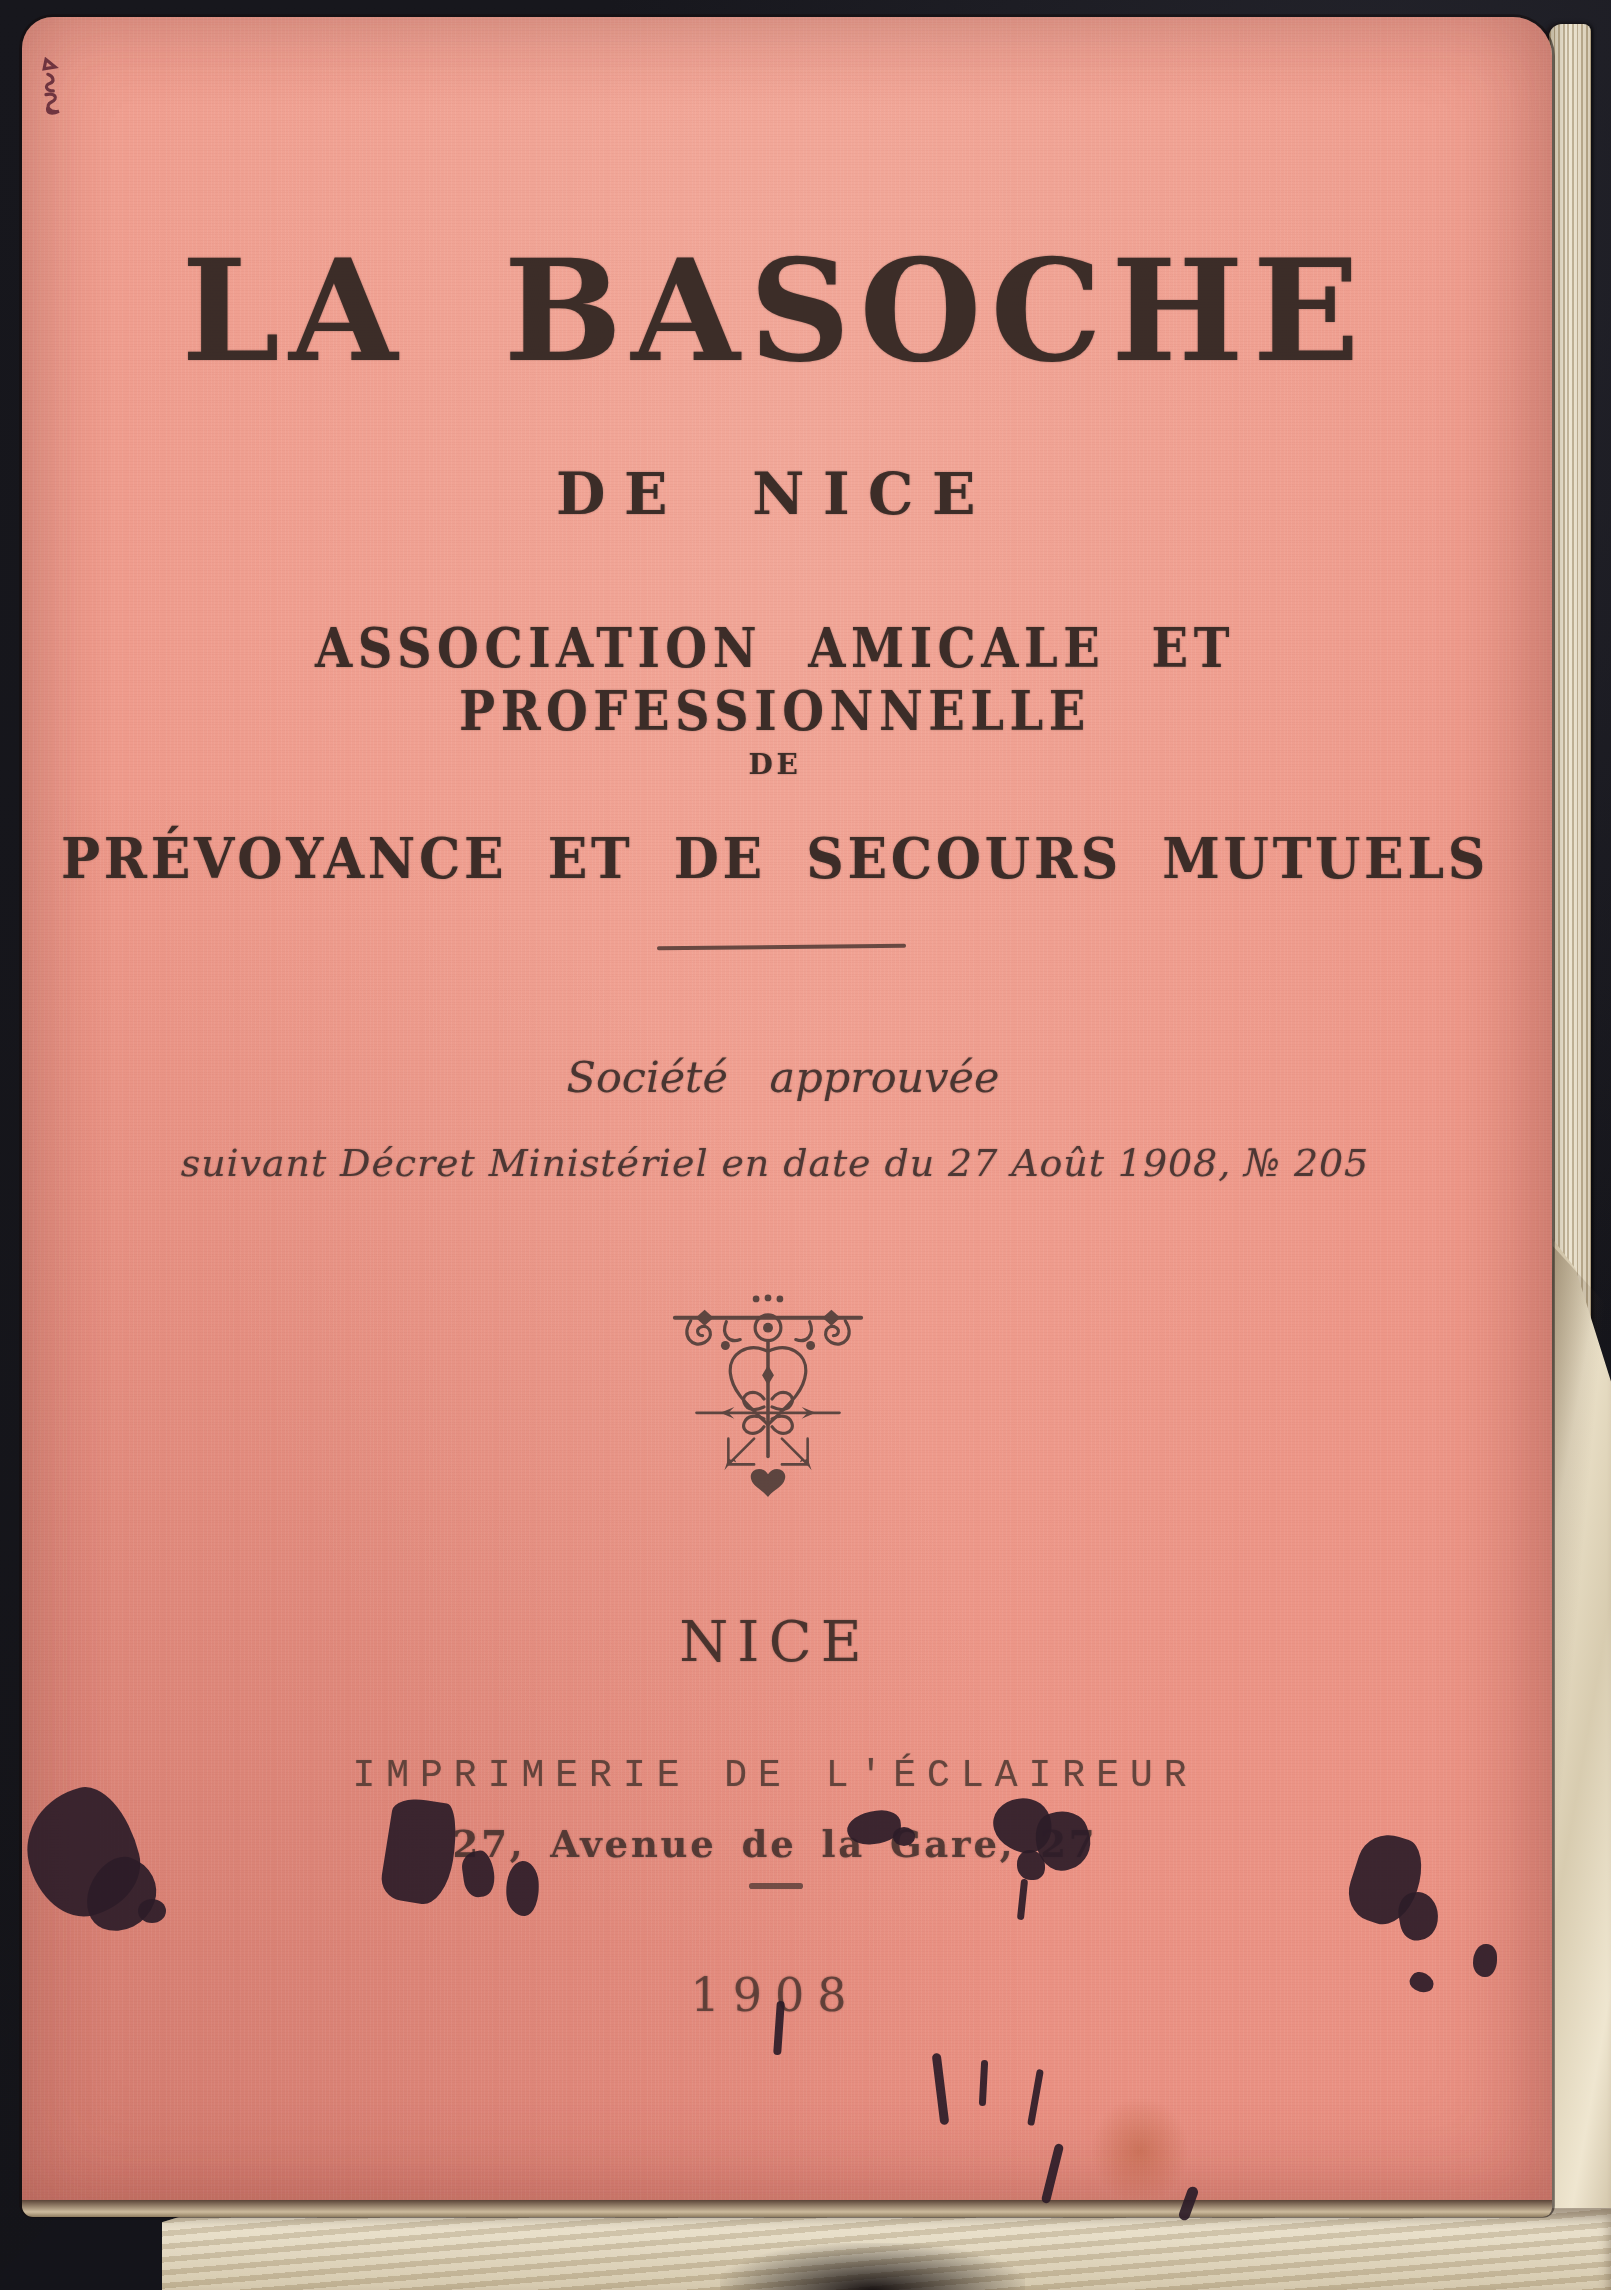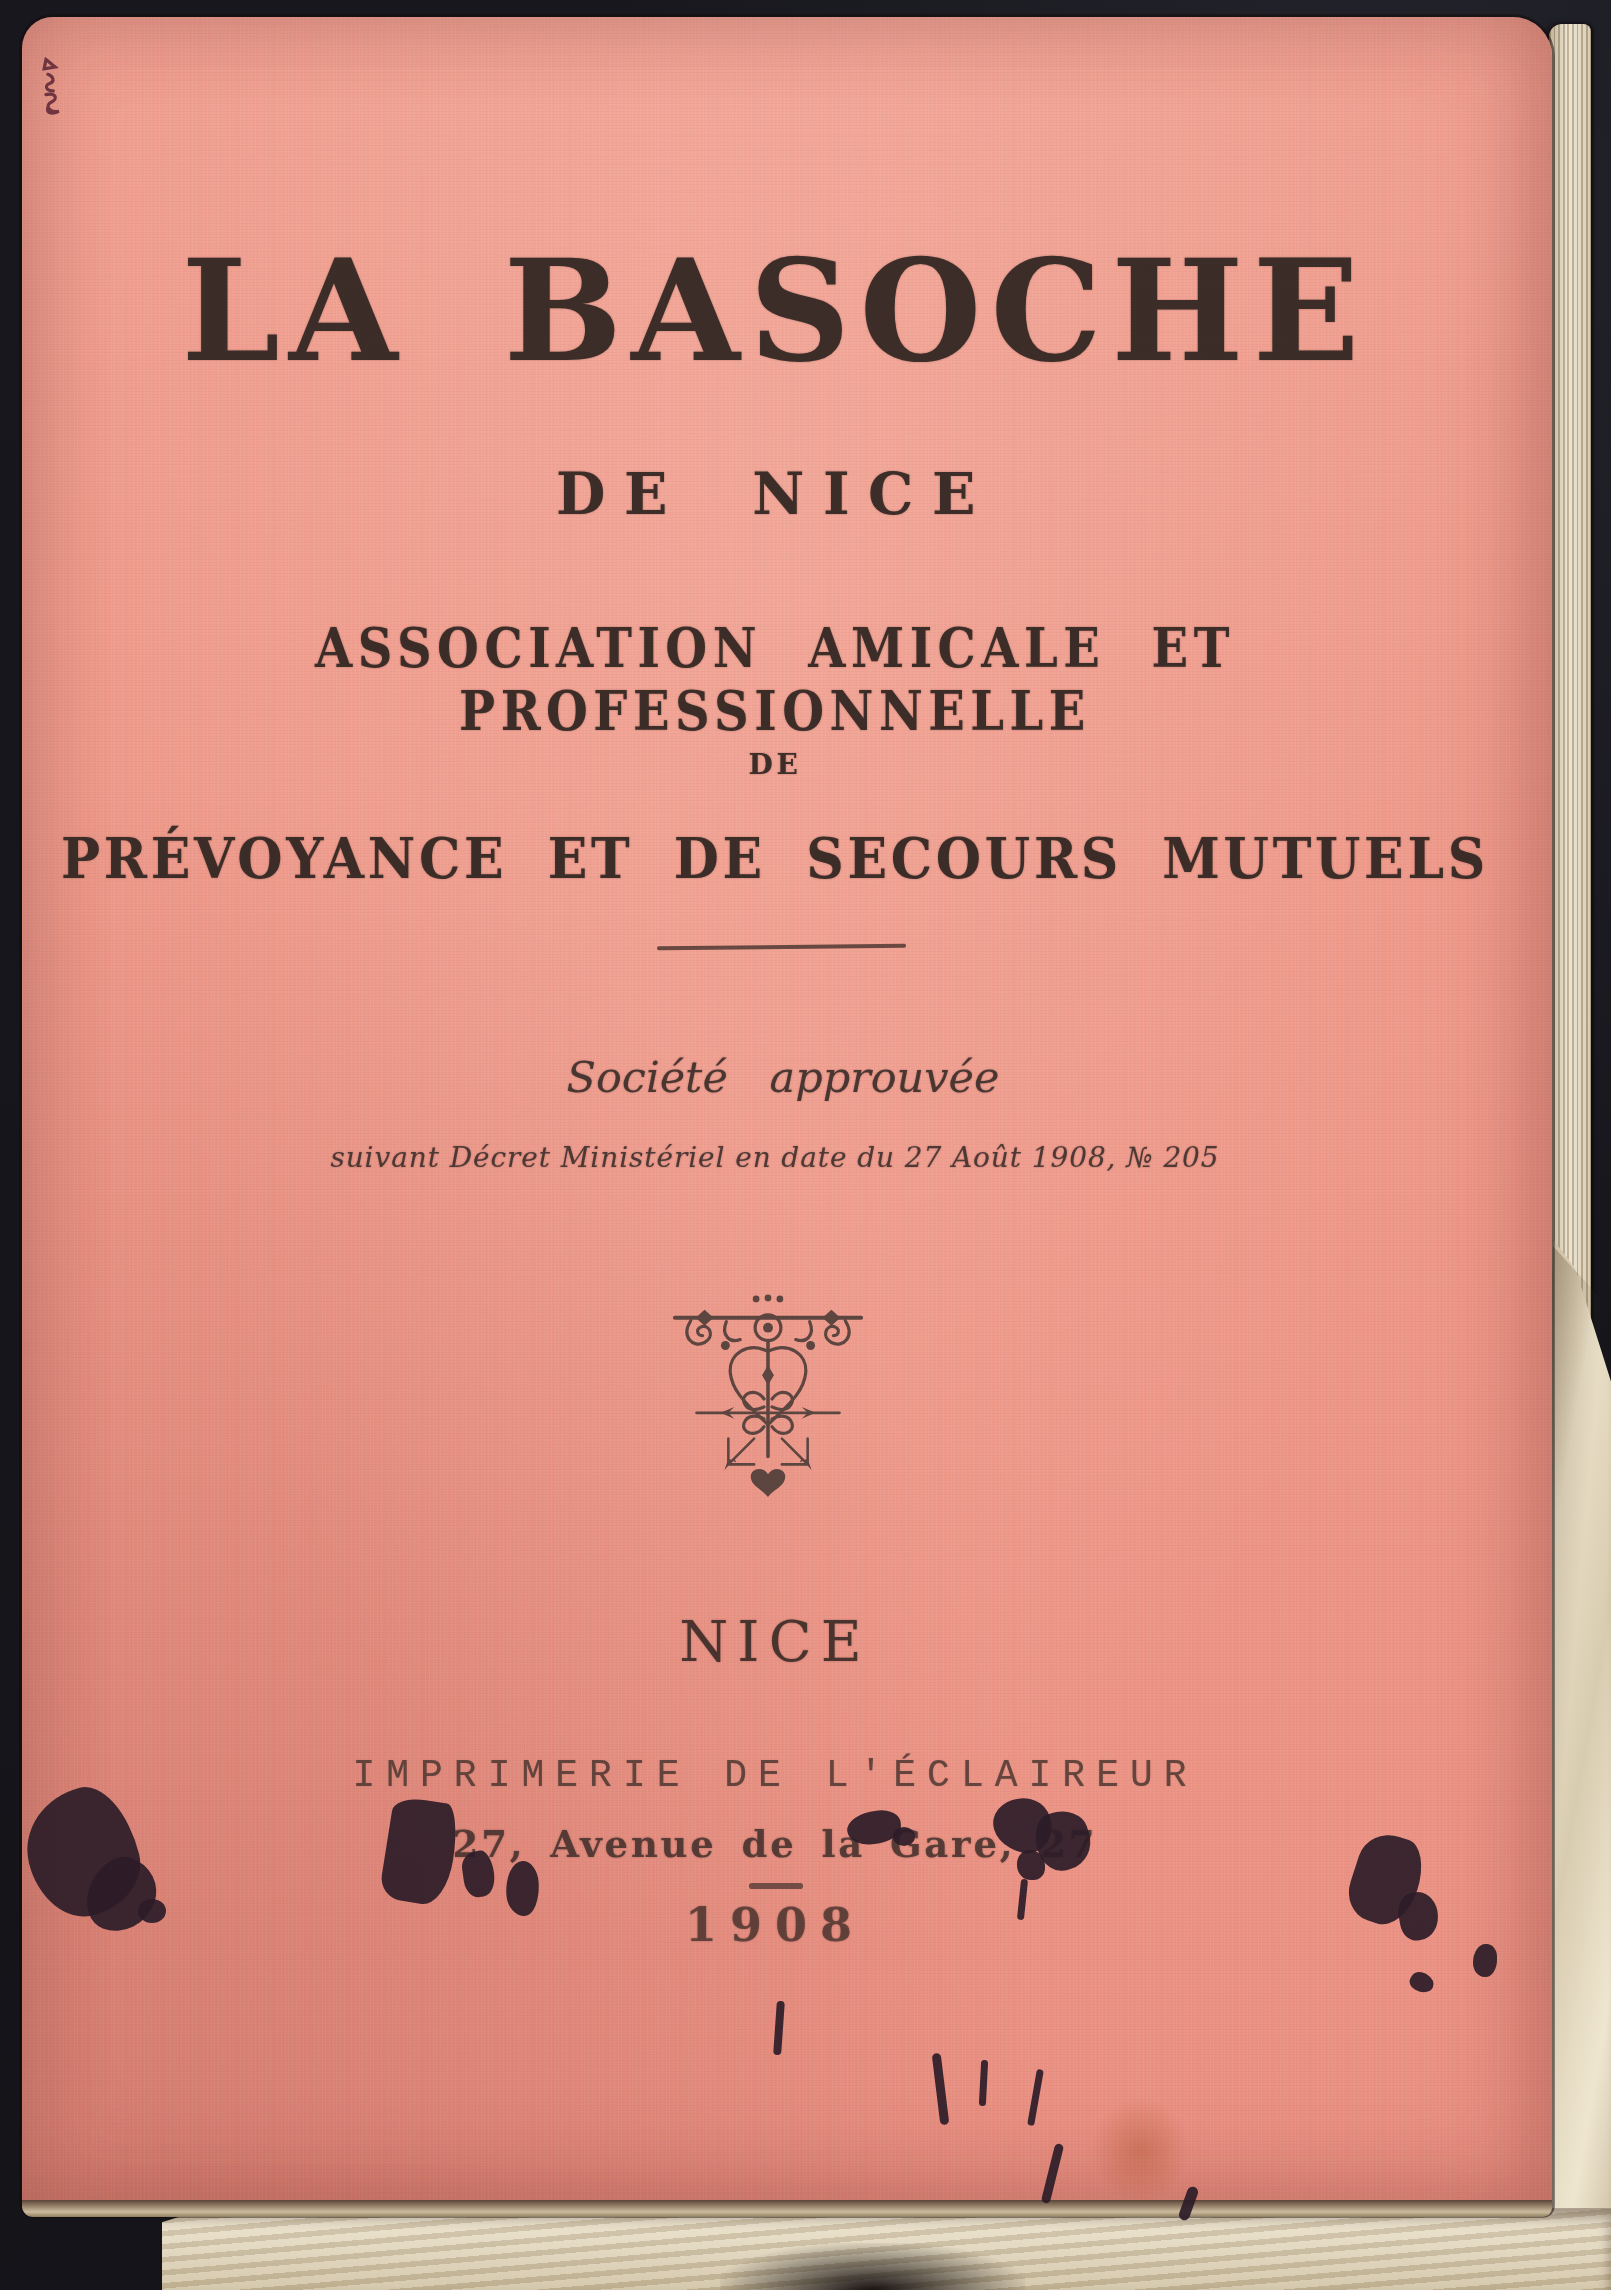--- a/index.html
+++ b/index.html
@@ -82,30 +82,30 @@
            font-family:"DejaVu Serif",serif;}
   .t-place{top:460px;font-size:57px;font-weight:600;letter-spacing:18.5px;word-spacing:28px;}
   .t-assoc{top:617px;font-size:48px;font-weight:bold;letter-spacing:5.5px;word-spacing:24px;
            transform:scaleY(1.12);transform-origin:top;}
   .t-de{top:748px;font-size:28px;font-weight:bold;letter-spacing:3.7px;}
   .t-purpose{top:825px;font-size:52px;font-weight:bold;letter-spacing:3.7px;word-spacing:18.5px;
              transform:scaleY(1.08);transform-origin:top;}
   .rule-1{position:absolute;left:657px;top:945px;width:249px;height:3.7px;
           background:rgba(70,50,45,.8);transform:rotate(-.6deg);border-radius:1.8px;}
   .t-approved{top:1052px;font-size:43px;font-style:italic;word-spacing:28px;color:rgba(60,45,42,.88);padding-left:8px;}
-  .t-decree{top:1141px;font-size:28px;font-style:italic;letter-spacing:0.9px;color:rgba(62,47,44,.86);}
+  .t-decree{top:1141px;font-size:38px;font-style:italic;letter-spacing:0.9px;color:rgba(62,47,44,.86);}
   .t-city{top:1609px;font-size:56px;font-weight:normal;letter-spacing:9.2px;color:rgba(58,42,38,.85);}
   .t-printer{top:1754px;font-size:38px;font-family:Liberation Mono, monospace;
              font-weight:400;letter-spacing:11px;color:rgba(78,55,48,.72);
              text-shadow:0 0 0.9px rgba(78,55,48,.5);}
   .t-address{top:1822px;font-size:37px;font-weight:600;letter-spacing:2.8px;word-spacing:9.2px;
              color:rgba(66,48,44,.8);}
   .rule-2{position:absolute;left:749px;top:1883px;width:54px;height:5.5px;
           background:rgba(66,48,44,.7);border-radius:2.8px;}
-  .t-year{top:1898px;font-size:46px;font-weight:bold;letter-spacing:13px;color:rgba(70,50,45,.72);}
+  .t-year{top:1968px;font-size:46px;font-weight:normal;letter-spacing:13px;color:rgba(70,50,45,.72);}
 
   
   .ornament{position:absolute;left:661px;top:1290px;width:214px;height:218px;}
 
   
   .pen-mark{position:absolute;left:33px;top:54px;width:37px;height:72px;}
   .blot{position:absolute;background:#2c1c28;opacity:.92;}
   .b1 {left:28px;  top:1789px;width:109px;height:127px;border-radius:62% 38% 55% 45%/48% 62% 38% 52%;transform:rotate(-14deg);}
   .b1b{left:89px;  top:1857px;width:66px; height:76px; border-radius:45% 55% 60% 40%/55% 45% 55% 45%;transform:rotate(20deg);}
   .b1c{left:138px; top:1899px;width:28px; height:24px; border-radius:50%;}

